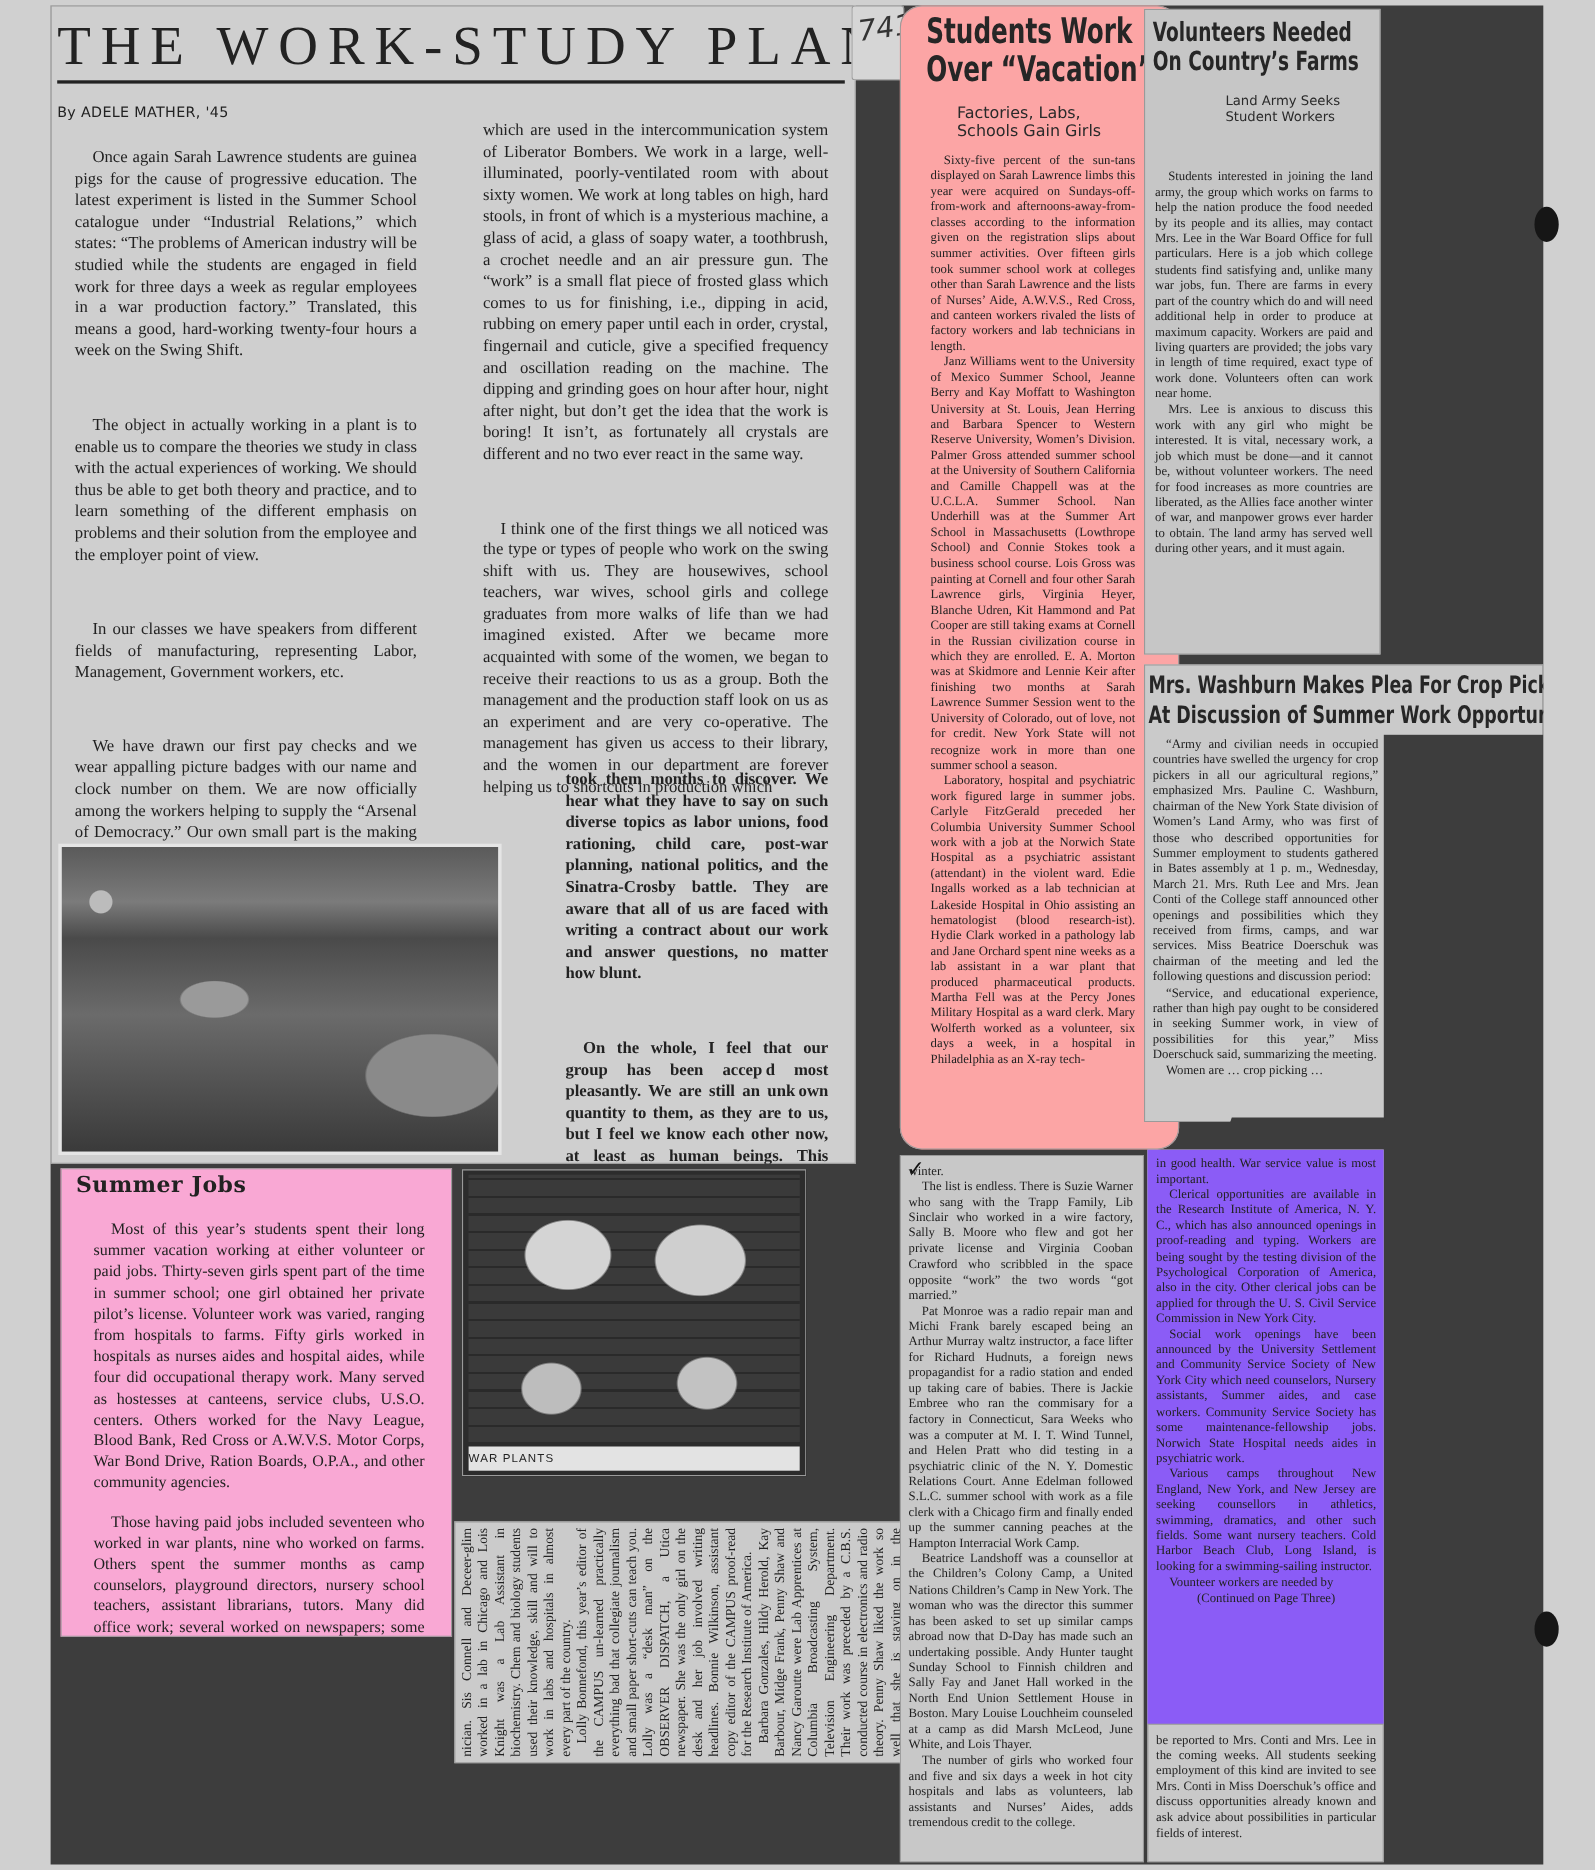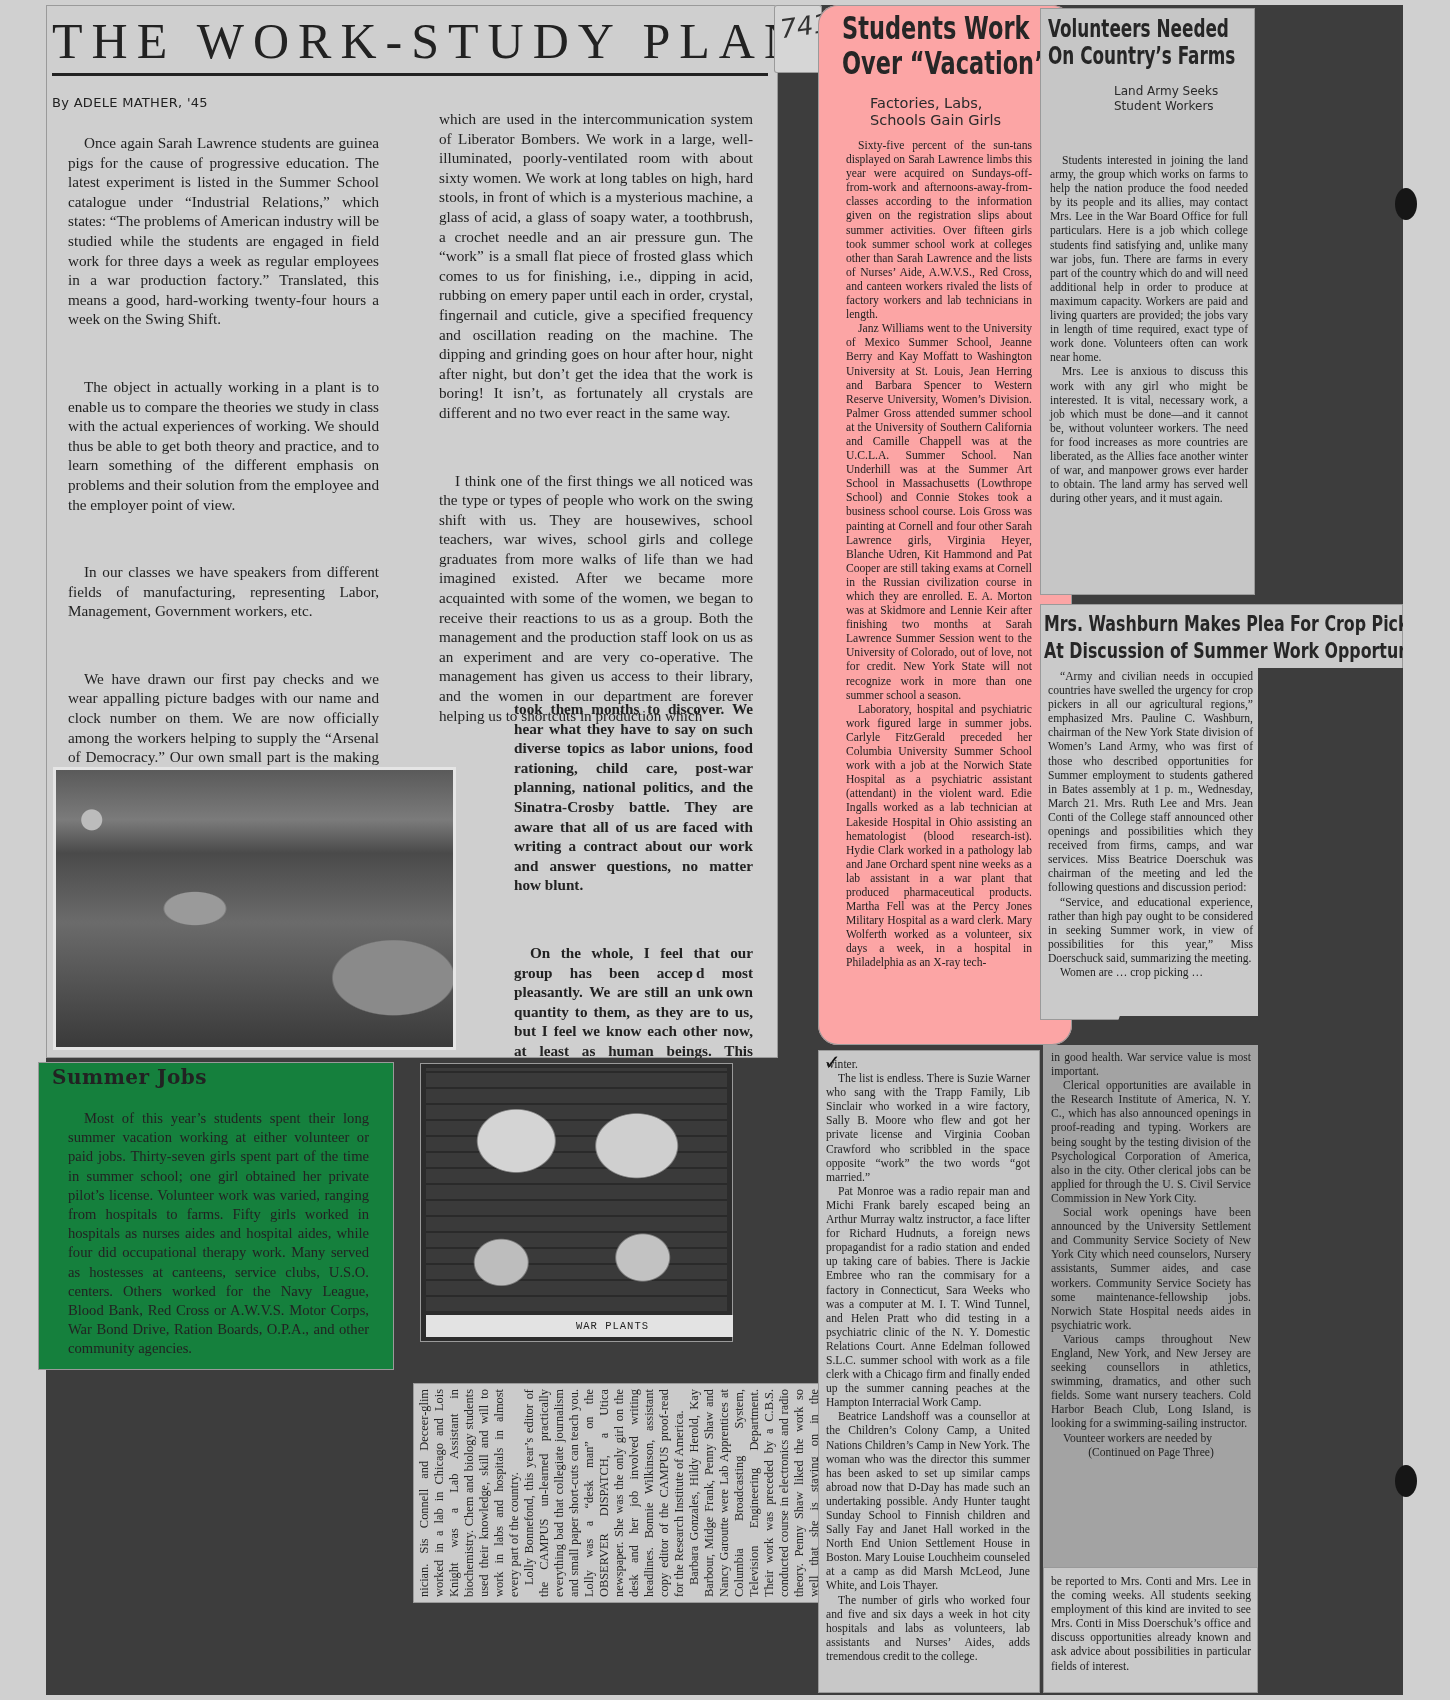--- a/index.html
+++ b/index.html
@@ -26,38 +26,38 @@
       radial-gradient(ellipse at 85% 75%, #8a8a8a 0 60px, transparent 62px),
       radial-gradient(ellipse at 35% 50%, #9a9a9a 0 30px, transparent 32px),
       linear-gradient(180deg,#5a5a5a 0%,#7b7b7b 18%,#4a4a4a 30%,#6b6b6b 55%,#3a3a3a 100%);
      border:3px solid #e5e5e5;box-sizing:border-box;}
 
   #tab741{left:774px;top:5px;width:48px;height:68px;background:#d6d6d6;border-radius:3px;}
   #tab741 span{position:absolute;left:6px;top:6px;font-size:26px;font-family:"DejaVu Sans",sans-serif;
                font-style:italic;color:#333;transform:rotate(-8deg);}
 
   
-  #summer{left:38px;top:1062px;width:356px;height:308px;background:#15803d;}
+  #summer{left:55px;top:1062px;width:356px;height:426px;background:#f9a8d4;}
   #summer .head{position:absolute;left:14px;top:3px;font-size:20px;font-weight:bold;
                 font-family:"DejaVu Serif",serif;letter-spacing:.5px;}
   #summer .body{position:absolute;left:14px;top:31px;width:333px;font-size:14.6px;line-height:19.2px;}
 
   
   #warplants{left:420px;top:1063px;width:313px;height:279px;background:#2c2c2c;}
   #warplants .photo{position:absolute;left:6px;top:5px;width:301px;height:243px;
      background:
       radial-gradient(ellipse at 30% 30%, #d4d4d4 0 38px, transparent 40px),
       radial-gradient(ellipse at 70% 32%, #cfcfcf 0 40px, transparent 42px),
       radial-gradient(ellipse at 25% 80%, #bdbdbd 0 26px, transparent 28px),
       radial-gradient(ellipse at 72% 78%, #c2c2c2 0 26px, transparent 28px),
       repeating-linear-gradient(0deg,#3a3a3a 0 14px,#2a2a2a 14px 16px),
       #333;}
   #warplants .cap{position:absolute;left:6px;top:252px;width:301px;height:22px;background:#e3e3e3;
-     text-align:center;font-size:10.5px;line-height:22px;letter-spacing:1px;
-     font-family:Liberation Mono, monospace;padding-left:36px;}
+     text-align:left;font-size:10.5px;line-height:22px;letter-spacing:1px;
+     font-family:Liberation Sans, sans-serif;}
 
   
   #rotated{left:413px;top:1383px;width:409px;height:220px;background:#cbcbcb;}
   #rotated .inner{position:absolute;left:0;top:0;width:220px;height:409px;transform-origin:0 0;
      transform:translate(0,220px) rotate(-90deg);font-size:12.4px;line-height:15px;padding:4px 6px;box-sizing:border-box;}
   #rotated .inner p{margin:0;text-align:justify;text-indent:12px;}
 
   
   .news{font-family:"Liberation Serif","DejaVu Serif",serif;font-size:11.6px;line-height:14.1px;}
   .news p{margin:0;text-align:justify;text-indent:12px;}
@@ -77,21 +77,21 @@
   #volunteers .deck{position:absolute;left:38px;top:76px;font-size:12px;line-height:15px;margin-left:36px;}
   #volunteers .body{position:absolute;left:10px;top:114px;width:198px;margin-top:32px;}
 
   #washburn{left:1040px;top:604px;width:363px;height:416px;background:#cacaca;}
   #washburn .headline{position:absolute;left:4px;top:6px;font-size:22px;line-height:27px;transform:scaleX(.8);}
   #washburn .body{position:absolute;left:8px;top:66px;width:205px;}
   #washburn .darkpatch{position:absolute;left:218px;top:64px;width:145px;height:352px;background:#3d3d3d;}
   #washburn .tear{position:absolute;left:78px;top:412px;width:140px;height:10px;background:#3d3d3d;transform:skewX(-20deg);}
   #washburn2{left:1043px;top:1045px;width:215px;height:648px;background:#c9c9c9;}
   #washburn2 .body{position:absolute;left:8px;top:6px;width:200px;}
-  #washburn2 .over{position:absolute;left:0;top:0;width:215px;height:522px;background:#a3a3a3;box-shadow:0 1px 0 #999;}
+  #washburn2 .over{position:absolute;left:0;top:0;width:215px;height:522px;background:#8b5cf6;box-shadow:0 1px 0 #999;}
   #washburn2 .under{position:absolute;left:8px;top:530px;width:200px;}
   .center{text-align:center!important;text-indent:0!important;}
 
   .hole{position:absolute;width:22px;height:32px;border-radius:50%;background:#161616;}
 </style>
 </head>
 <body>
 
 <div class="page"></div>
 <div class="hole" style="left:1395px;top:188px;"></div>

